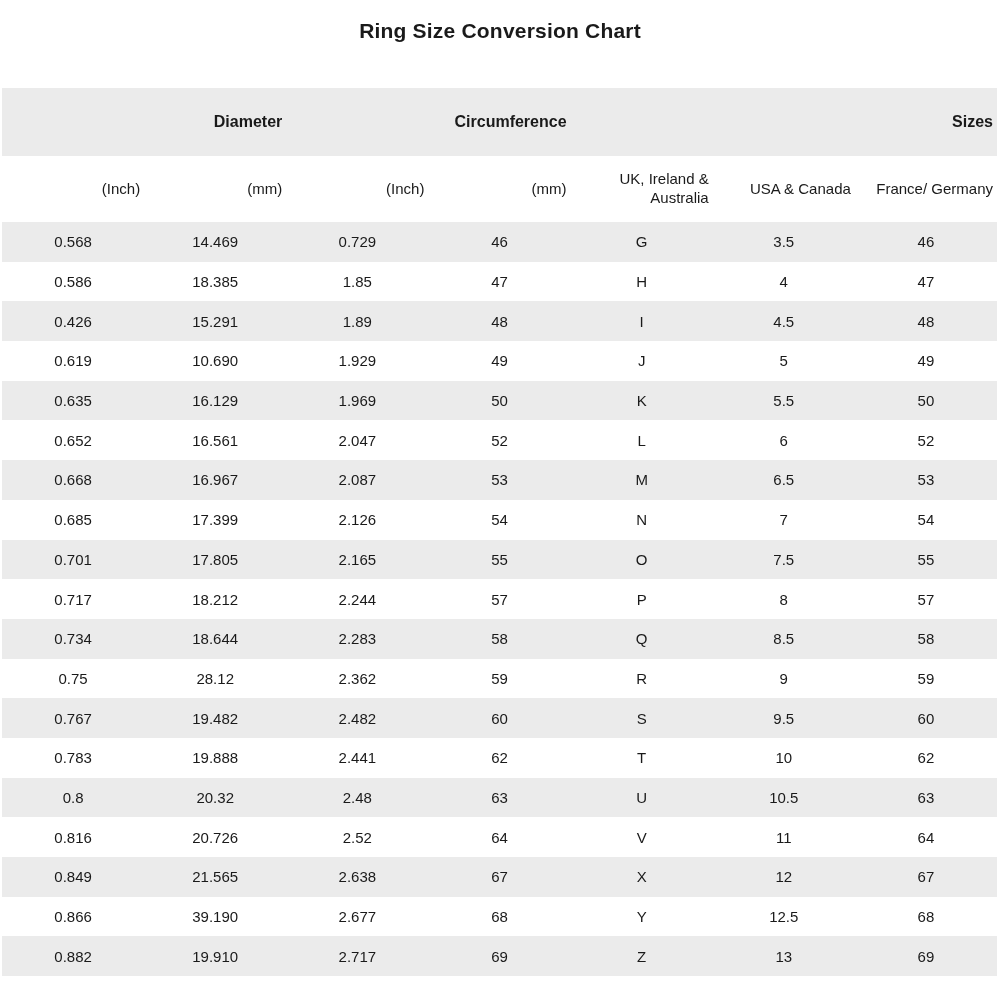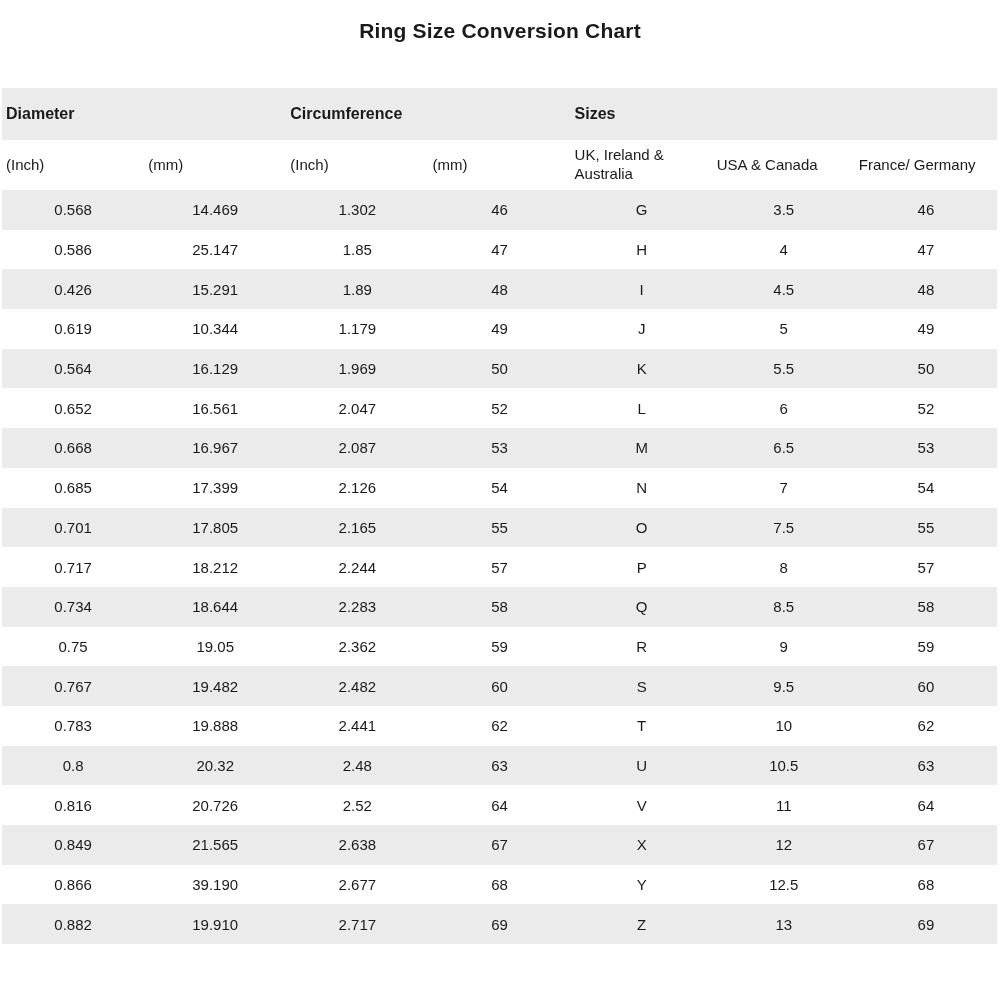--- a/index.html
+++ b/index.html
@@ -25,23 +25,23 @@
     letter-spacing: 0.2px;
   }
   table.conversion-table {
     width: 995px;
     margin: 44px 0 0 2px;
     border-collapse: collapse;
     table-layout: fixed;
   }
   table.conversion-table col { width: 14.2857%; }
   thead th {
-    text-align: left;
+    text-align: right;
     vertical-align: middle;
-    padding: 0 4px;
+    padding: 8px 4px;
   }
   tr.group-header-row th {
     height: 52px;
     font-size: 16px;
     font-weight: bold;
     background: var(--stripe, #ebebeb);
   }
   tr.sub-header-row th {
     height: 50px;
     font-size: 15px;
@@ -88,55 +88,55 @@
         <th>(mm)</th>
         <th>UK, Ireland &amp; Australia</th>
         <th>USA &amp; Canada</th>
         <th>France/ Germany</th>
       </tr>
     </thead>
     <tbody>
         <tr>
           <td>0.568</td>
           <td>14.469</td>
-          <td>1.302</td>
+          <td>0.729</td>
           <td>46</td>
           <td>G</td>
           <td>3.5</td>
           <td>46</td>
         </tr>
         <tr>
           <td>0.586</td>
-          <td>25.147</td>
+          <td>18.385</td>
           <td>1.85</td>
           <td>47</td>
           <td>H</td>
           <td>4</td>
           <td>47</td>
         </tr>
         <tr>
           <td>0.426</td>
           <td>15.291</td>
           <td>1.89</td>
           <td>48</td>
           <td>I</td>
           <td>4.5</td>
           <td>48</td>
         </tr>
         <tr>
           <td>0.619</td>
-          <td>10.344</td>
-          <td>1.179</td>
+          <td>10.690</td>
+          <td>1.929</td>
           <td>49</td>
           <td>J</td>
           <td>5</td>
           <td>49</td>
         </tr>
         <tr>
-          <td>0.564</td>
+          <td>0.635</td>
           <td>16.129</td>
           <td>1.969</td>
           <td>50</td>
           <td>K</td>
           <td>5.5</td>
           <td>50</td>
         </tr>
         <tr>
           <td>0.652</td>
           <td>16.561</td>
@@ -186,21 +186,21 @@
           <td>0.734</td>
           <td>18.644</td>
           <td>2.283</td>
           <td>58</td>
           <td>Q</td>
           <td>8.5</td>
           <td>58</td>
         </tr>
         <tr>
           <td>0.75</td>
-          <td>19.05</td>
+          <td>28.12</td>
           <td>2.362</td>
           <td>59</td>
           <td>R</td>
           <td>9</td>
           <td>59</td>
         </tr>
         <tr>
           <td>0.767</td>
           <td>19.482</td>
           <td>2.482</td>

